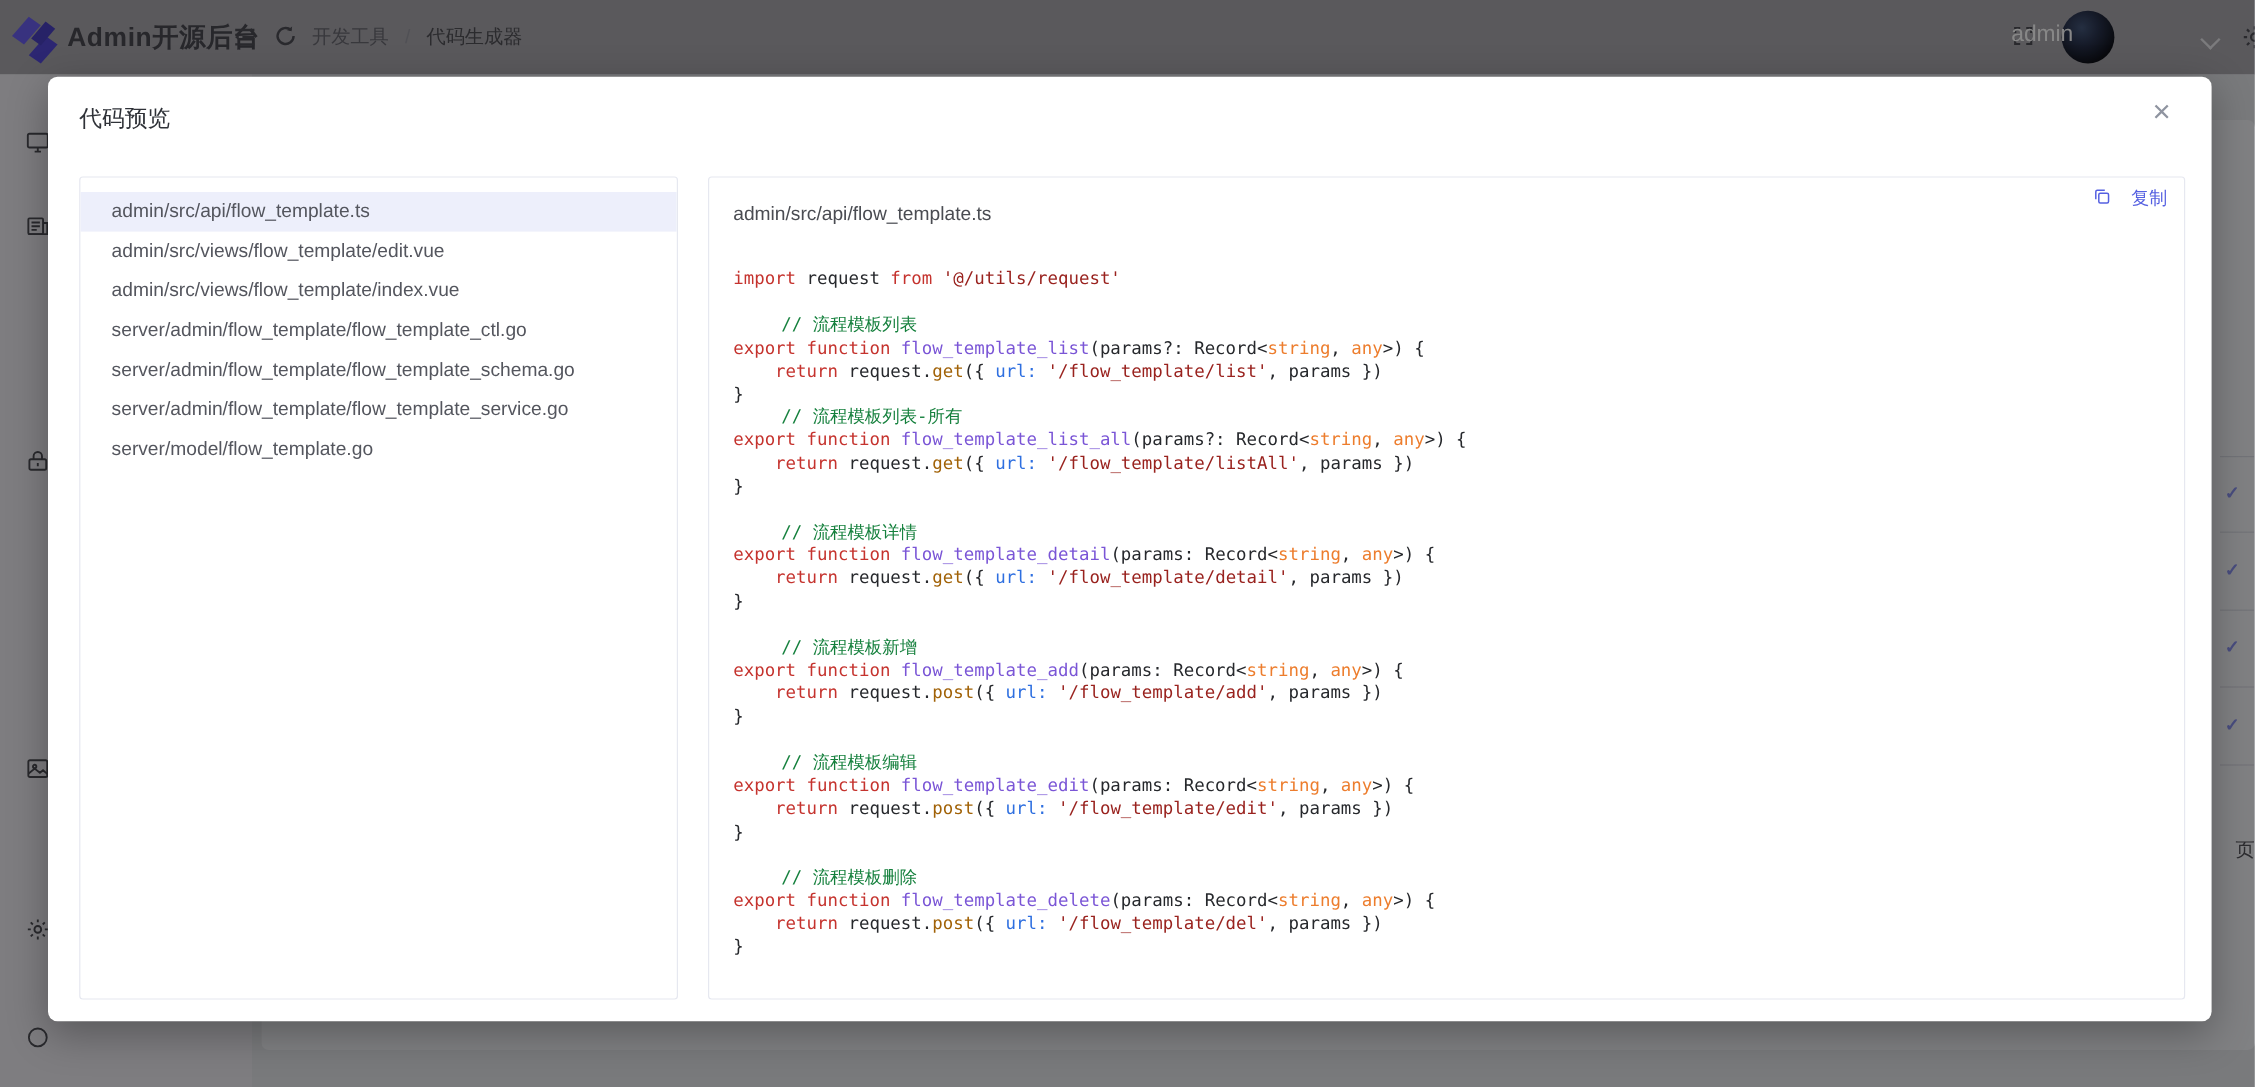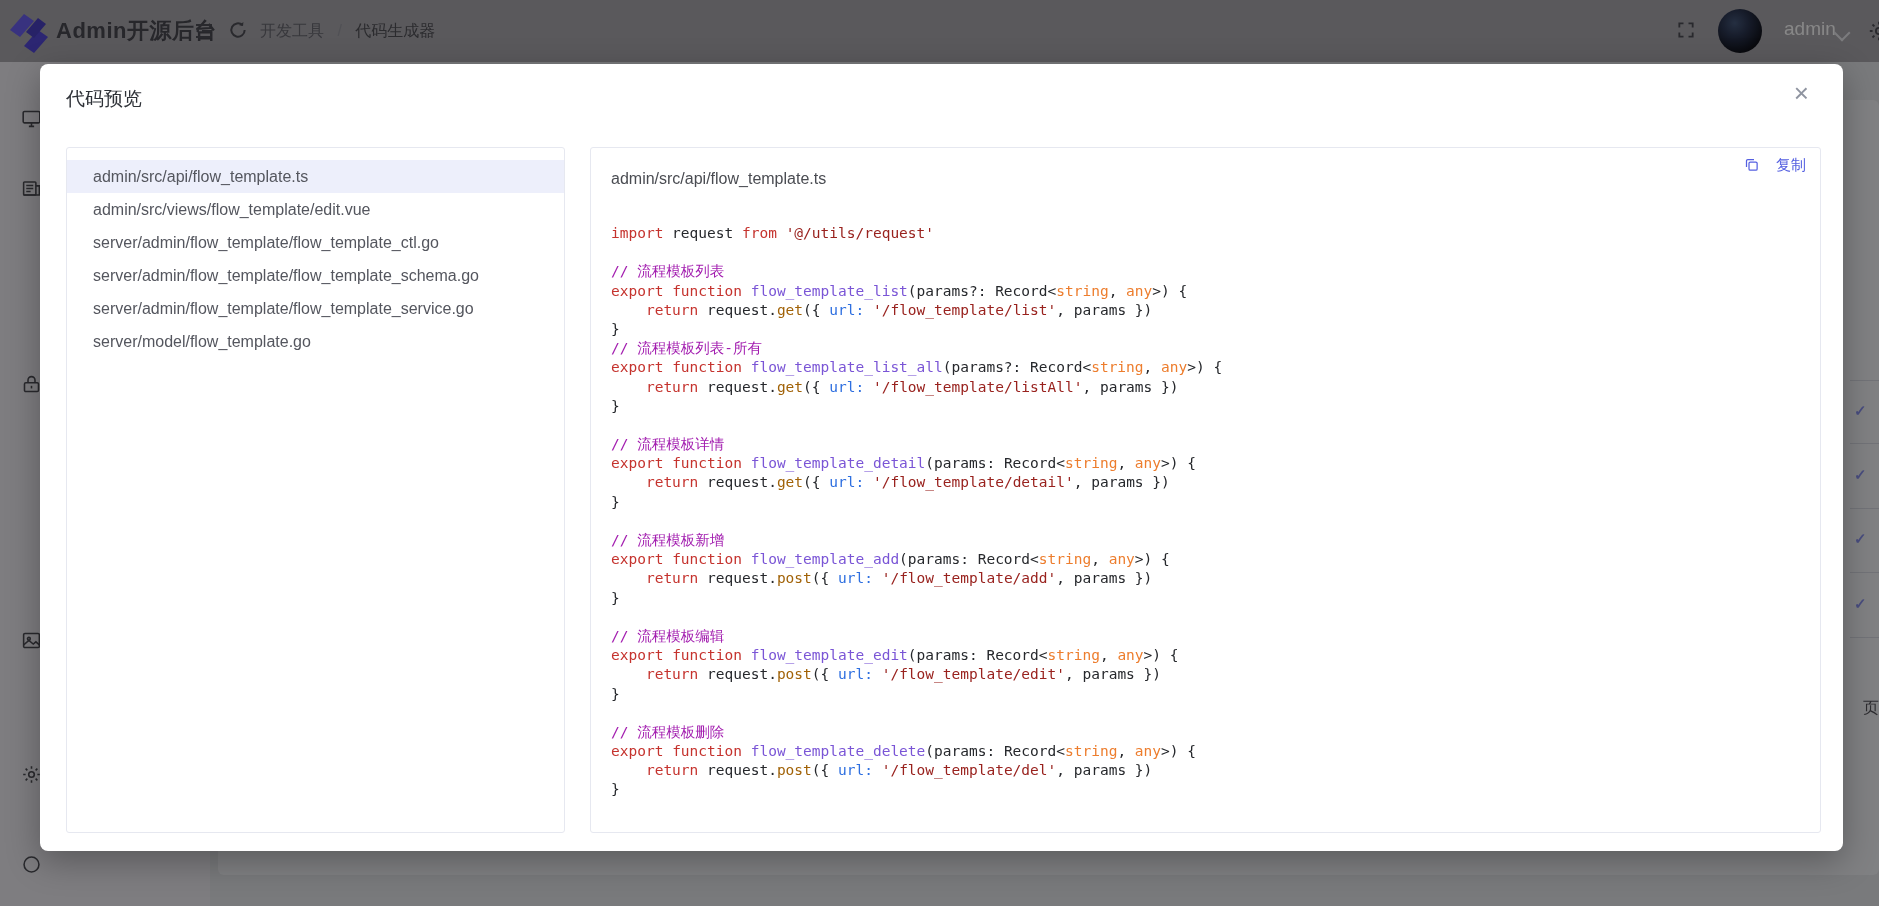--- a/index.html
+++ b/index.html
@@ -13,21 +13,21 @@
   .logo{position:absolute;left:8px;top:8px;width:44px;height:46px;}
   .app-title{position:absolute;left:56px;top:16px;font-size:22px;font-weight:bold;color:#4a4a52;letter-spacing:.5px;}
   .hicon{position:absolute;top:20px;color:#4e4e56;}
   .fold{left:193px;} .refresh{left:228px;}
   .breadcrumb{position:absolute;left:260px;top:21px;font-size:16px;color:#6a6a72;}
   .breadcrumb .sep{margin:0 9px;color:#9898a0;}
   .breadcrumb .cur{color:#525258;}
   .fullscreen{left:1676px;}
   .avatar{position:absolute;left:1718px;top:9px;width:44px;height:44px;border-radius:50%;
           background:radial-gradient(circle at 38% 32%,#46597c 0%,#2b3550 34%,#12141d 72%,#050608 100%);}
-  .username{position:absolute;left:1784px;top:18px;font-size:19px;color:#ffffff;}
+  .username{position:absolute;left:1676px;top:18px;font-size:19px;color:#ffffff;}
   .chev{position:absolute;left:1836px;top:27px;width:12px;height:12px;border-right:2px solid #e8e8ec;
         border-bottom:2px solid #e8e8ec;transform:rotate(45deg);}
   .gear-edge{position:absolute;left:1868px;top:20px;color:#4e4e56;}
 
   .sidebar{position:absolute;left:0;top:62px;width:210px;height:844px;background:#eeedf2;}
   .sicon{position:absolute;left:21px;color:#4e4e56;}
 
   .content{position:absolute;left:210px;top:62px;width:1669px;height:844px;background:#e4e6ea;}
   .card{position:absolute;left:8px;top:38px;width:1661px;height:775px;background:#f2f3f7;border-radius:6px;}
   .rowline{position:absolute;left:1632px;width:40px;height:1px;background:#d8dae2;}
@@ -57,21 +57,21 @@
             color:#5560e1;font-size:15px;cursor:pointer;}
   .code-block{position:absolute;left:20px;top:76px;right:8px;bottom:4px;
               font-family:"DejaVu Sans Mono",monospace;font-size:14.5px;overflow:hidden;}
   .cl{height:19.2px;line-height:19.2px;white-space:pre;}
   .t-k{color:#c5332e;} 
   .t-f{color:#7a55d6;} 
   .t-m{color:#a16207;} 
   .t-u{color:#2e6fe0;} 
   .t-s{color:#99221e;} 
   .t-t{color:#ed7d2d;} 
-  .t-c{color:#a21caf;} 
+  .t-c{color:#15803d;margin-left:40px;} 
   .t-p{color:#26282c;} 
 </style>
 </head>
 <body>
 
 <div class="stage">
 
   <div class="bg-scene">
 
     <header class="topbar">
@@ -184,20 +184,21 @@
 
   <div class="overlay"></div>
 
   <section class="modal">
     <h2 class="modal-title" style="margin:0">代码预览</h2>
     <span class="close-btn">×</span>
 
     <div class="file-panel">
         <div class="file-item sel">admin/src/api/flow_template.ts</div>
         <div class="file-item">admin/src/views/flow_template/edit.vue</div>
+        <div class="file-item">admin/src/views/flow_template/index.vue</div>
         <div class="file-item">server/admin/flow_template/flow_template_ctl.go</div>
         <div class="file-item">server/admin/flow_template/flow_template_schema.go</div>
         <div class="file-item">server/admin/flow_template/flow_template_service.go</div>
         <div class="file-item">server/model/flow_template.go</div>
       </div>
 
     <div class="code-panel">
       <div class="code-filename">admin/src/api/flow_template.ts</div>
       <div class="copy-btn">
         <span>

